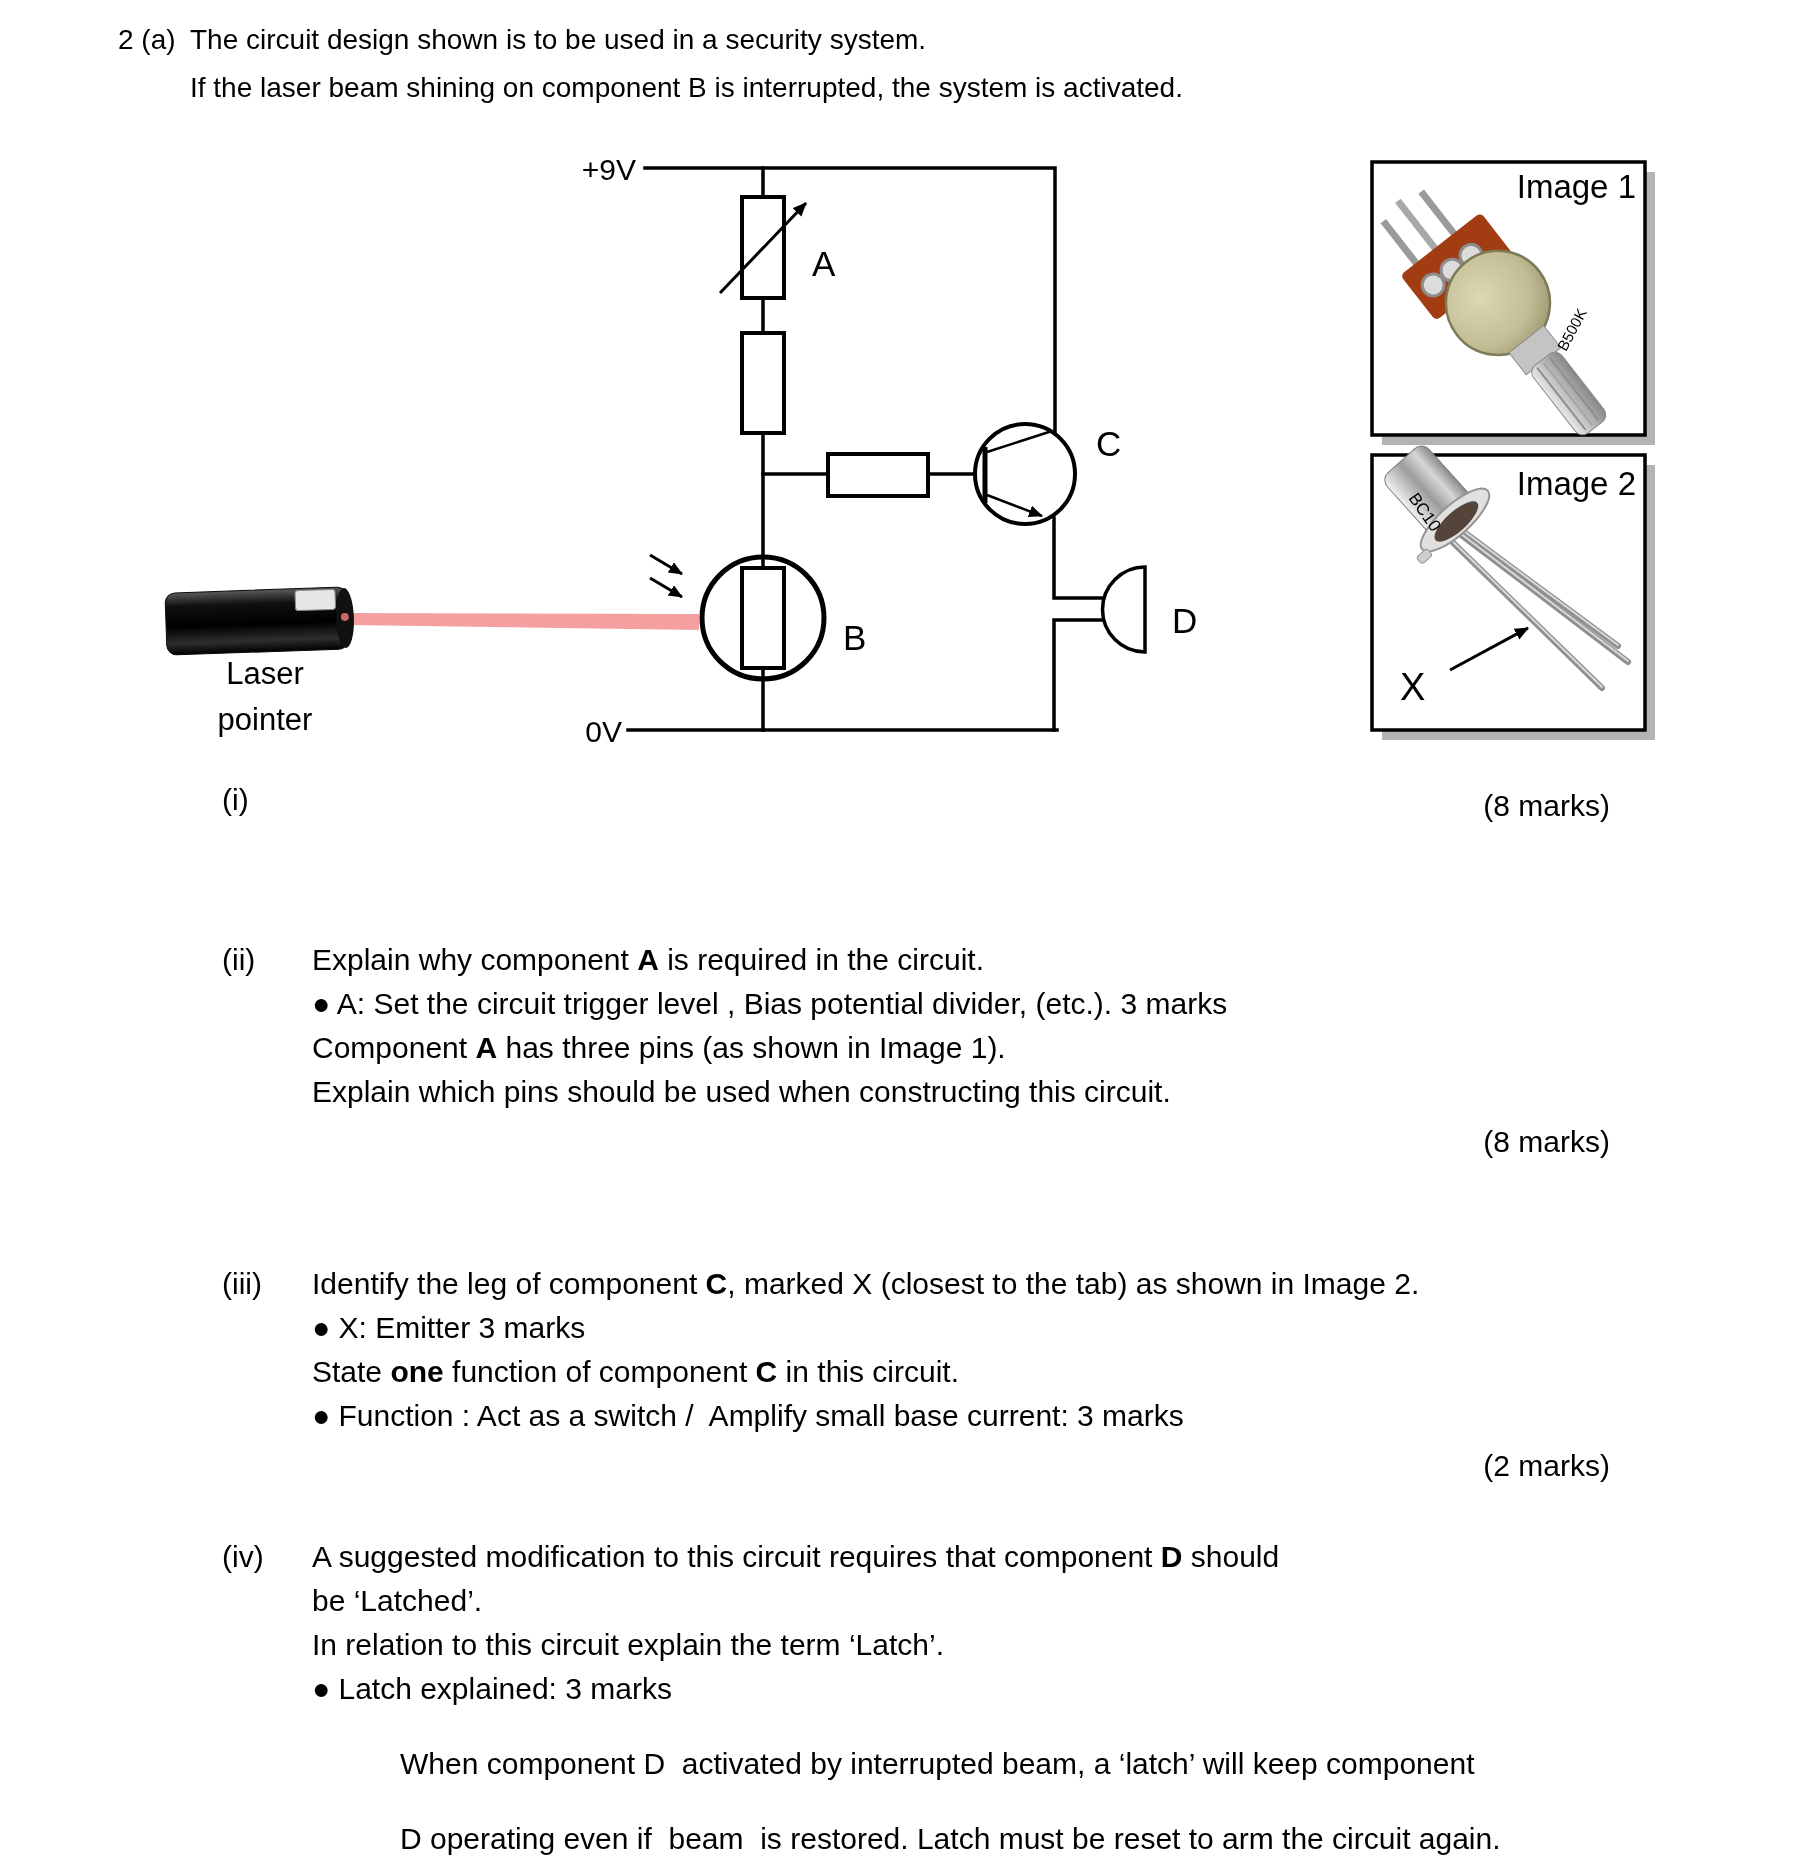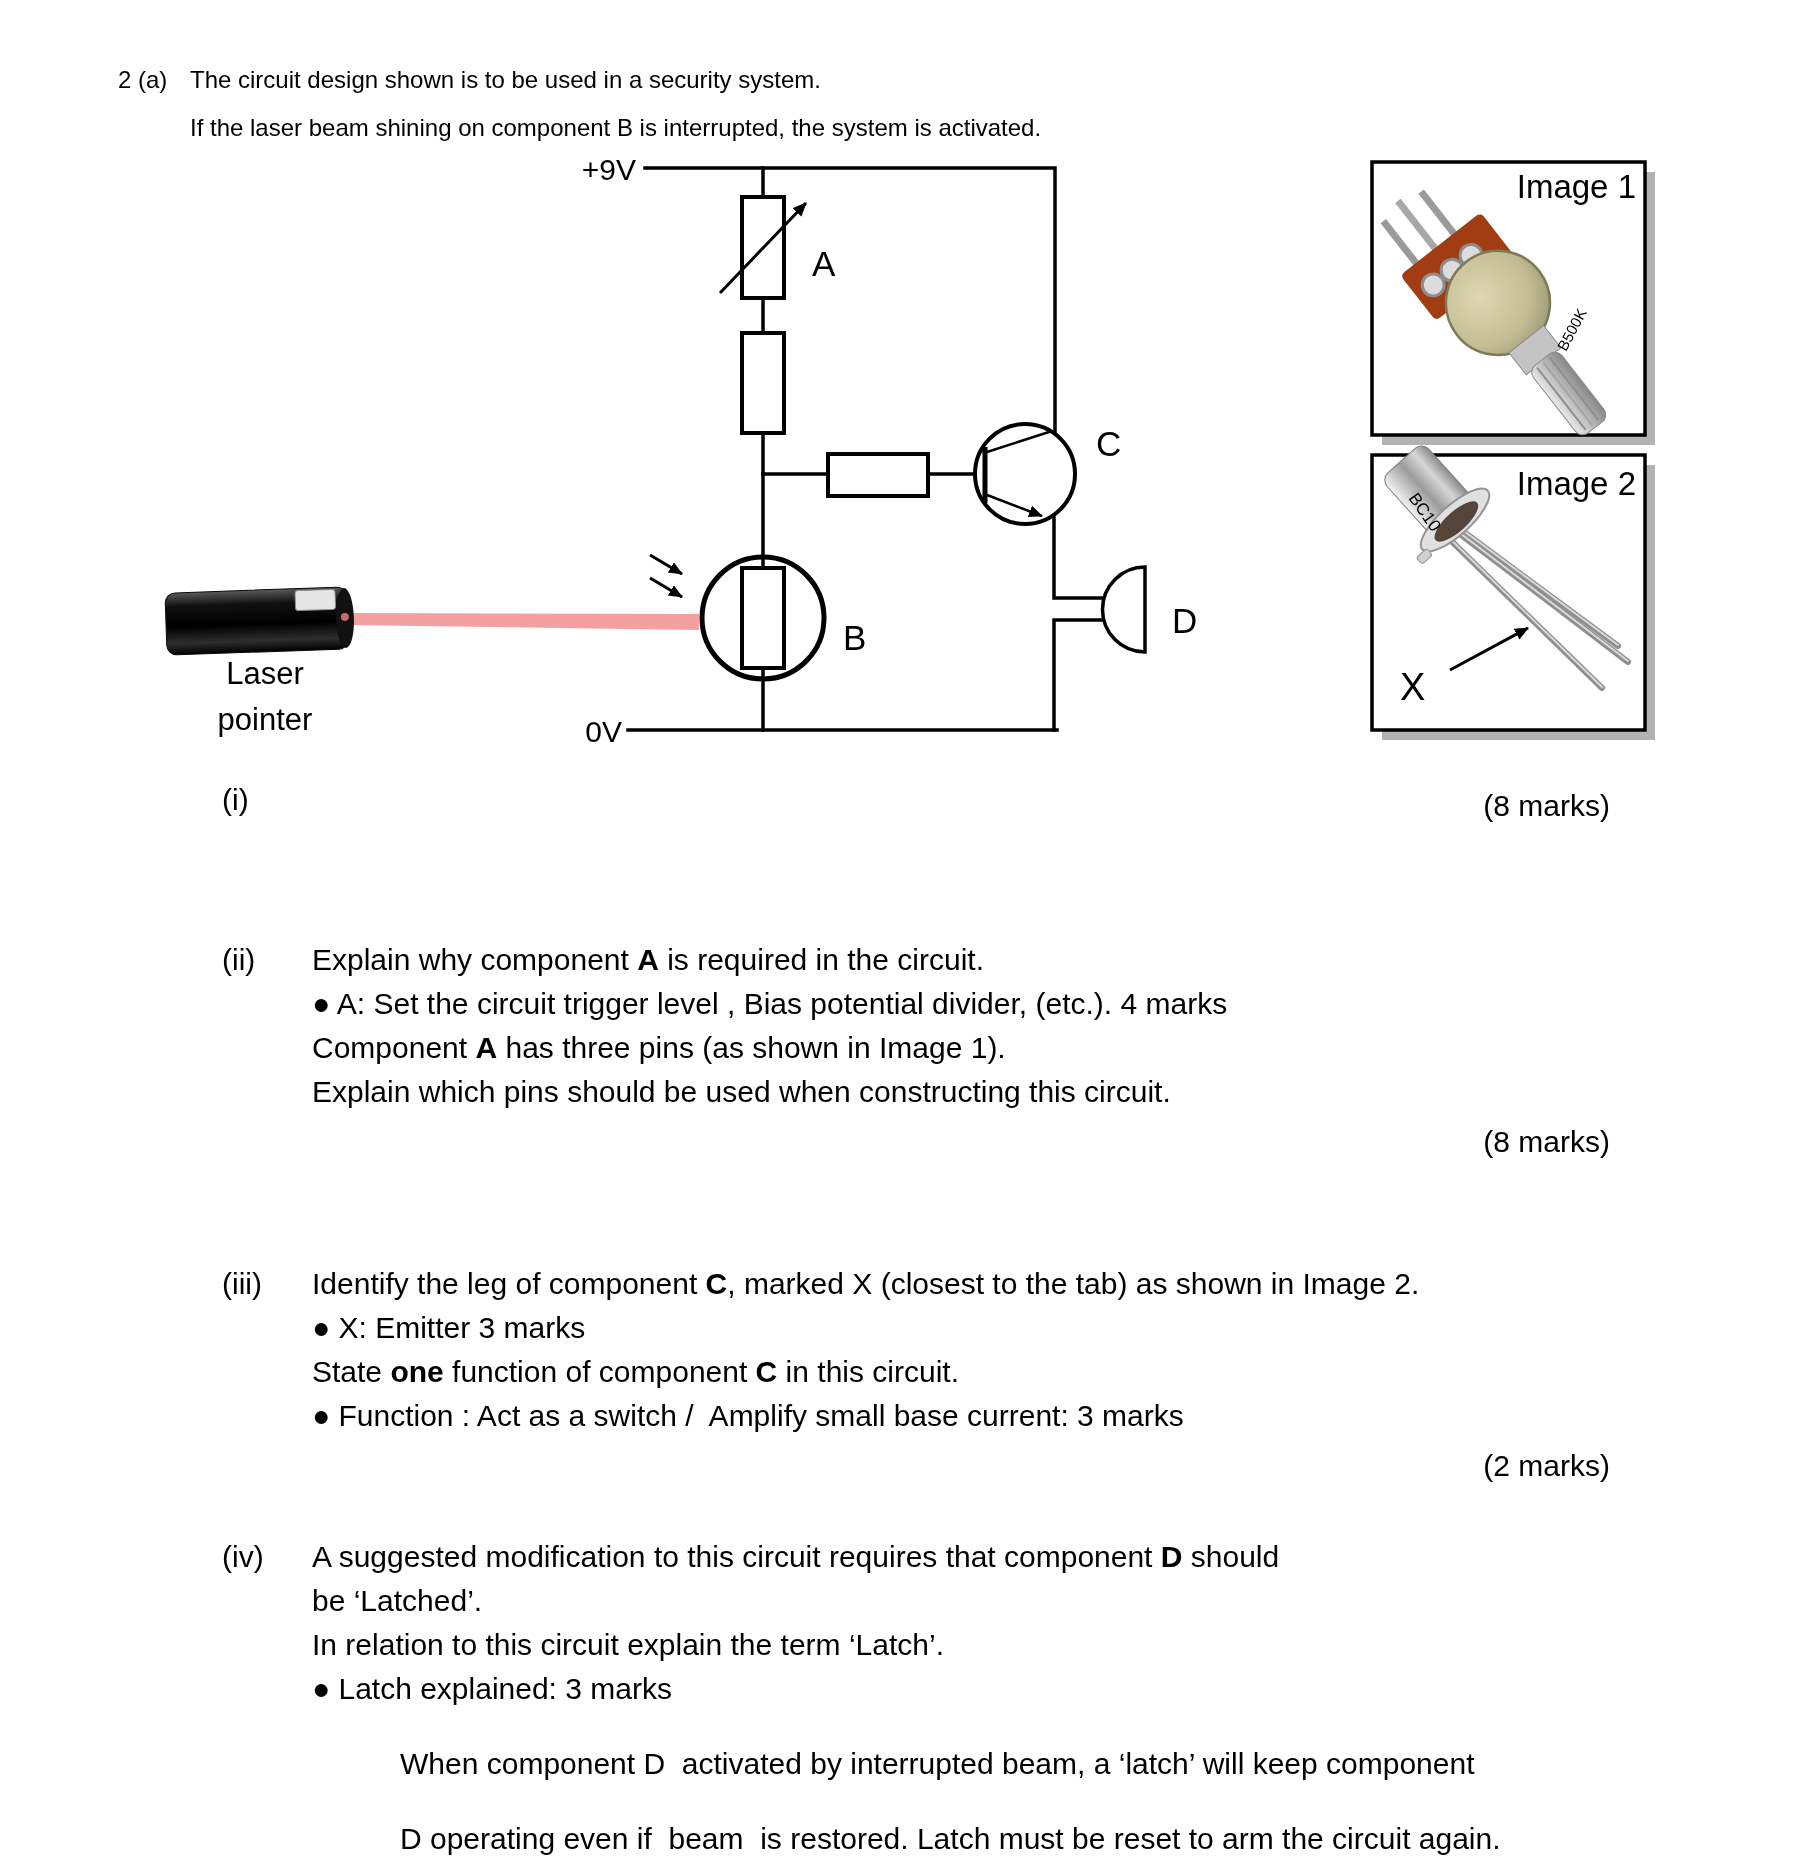--- a/index.html
+++ b/index.html
@@ -1,21 +1,21 @@
 <!DOCTYPE html>
 <html><head>
 <meta charset="utf-8">
 <style>
   html,body{margin:0;padding:0;}
   body{
     width:1818px;height:1859px;position:relative;background:#ffffff;color:#000;
     font-family:"Liberation Sans",sans-serif;overflow:hidden;
   }
   .abs{position:absolute;}
-  .hline{font-size:24px;line-height:44px;white-space:pre;margin-top:40px;}
+  .hline{font-size:28px;line-height:44px;white-space:pre;}
   .qblock{position:absolute;left:222px;width:1388px;font-size:30px;line-height:44px;}
   .qnum{position:absolute;left:0;top:0;white-space:pre;}
   .qlines{margin-left:90px;}
   .qline{white-space:pre-wrap;}
   .qline.ind1{padding-left:88px;margin-top:31px;}
   .qmarks{text-align:right;white-space:pre;}
   .qmarks.gap{margin-top:6px;}
   b{font-weight:bold;}
   svg text{font-family:"Liberation Sans",sans-serif;fill:#000;}
 </style>
@@ -165,21 +165,21 @@
 
 <div class="qblock" style="top:778px;">
   <div class="qnum">(i)</div>
   <div class="qmarks gap">(8 marks)</div>
 </div>
 
 <div class="qblock" style="top:938px;">
   <div class="qnum">(ii)</div>
   <div class="qlines">
       <div class="qline"><span>Explain why component </span><b>A</b><span> is required in the circuit.</span></div>
-      <div class="qline"><span>● A: Set the circuit trigger level , Bias potential divider, (etc.). 4 marks</span></div>
+      <div class="qline"><span>● A: Set the circuit trigger level , Bias potential divider, (etc.). 3 marks</span></div>
       <div class="qline"><span>Component </span><b>A</b><span> has three pins (as shown in Image 1).</span></div>
       <div class="qline"><span>Explain which pins should be used when constructing this circuit.</span></div>
     </div>
   <div class="qmarks gap">(8 marks)</div>
 </div>
 
 <div class="qblock" style="top:1262px;">
   <div class="qnum">(iii)</div>
   <div class="qlines">
       <div class="qline"><span>Identify the leg of component </span><b>C</b><span>, marked X (closest to the tab) as shown in Image 2.</span></div>

